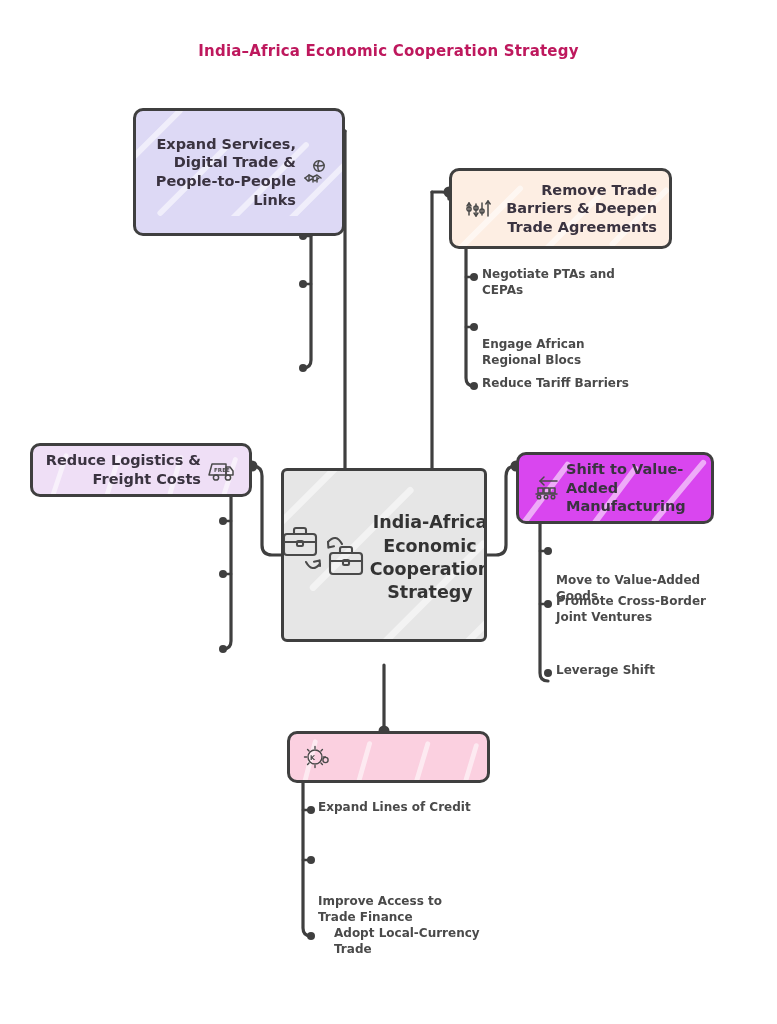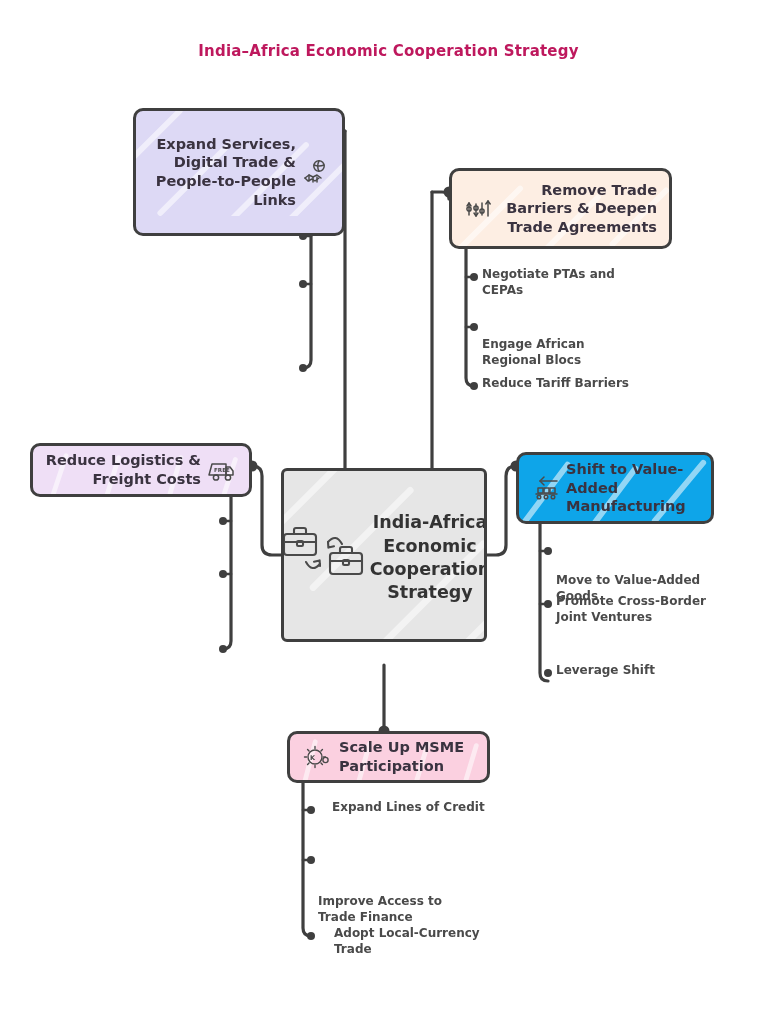--- a/index.html
+++ b/index.html
@@ -239,21 +239,21 @@
         <text x="8" y="15" font-family="DejaVu Sans, sans-serif" font-size="5.6" font-weight="700" fill="#4a4a4a" stroke="none">FREE</text>
       </svg>
     </span>
   </div>
   <div class="leaves">
     
     
     
   </div>
 
-  <div class="node" style="left:516px; top:452px; width:198px; height:72px; background:#0ea5e9;">
+  <div class="node" style="left:516px; top:452px; width:198px; height:72px; background:#d946ef;">
     <svg class="tex" viewBox="0 0 198 72" preserveAspectRatio="none">
       <g stroke="#ffffff" stroke-width="6" stroke-linecap="round">
         <line x1="5" y1="70" x2="50" y2="10"></line>
           <line x1="75" y1="74" x2="120" y2="14"></line>
         <line x1="140" y1="68" x2="190" y2="8"></line>
       </g>
     </svg>
     <span class="ico" style="width:30px;">
       <svg width="28" height="28" viewBox="0 0 28 28" fill="none" stroke="#4a4a4a" stroke-width="1.5" stroke-linecap="round" stroke-linejoin="round">
         <path d="M25 7 H8"></path>
@@ -286,21 +286,20 @@
     </svg>
     <span class="ico" style="width:32px;">
       <svg width="30" height="26" viewBox="0 0 30 26" fill="none" stroke="#4a4a4a" stroke-width="1.4" stroke-linecap="round" stroke-linejoin="round">
         <circle cx="12" cy="13" r="7"></circle>
         <path d="M12 4.5 v-2 M12 21.5 v2 M3.5 13 h-2 M20.5 13 h2
                  M6 7 l-1.4 -1.4 M18 19 l1.4 1.4 M18 7 l1.4 -1.4 M6 19 l-1.4 1.4"></path>
         <circle cx="22.5" cy="16" r="2.6"></circle>
         <text x="7" y="16" font-family="DejaVu Sans, sans-serif" font-size="6.5" font-weight="700" fill="#4a4a4a" stroke="none">K</text>
       </svg>
     </span>
-    <div class="tx" style="flex:1; text-align:left; padding-left:5px;">Scale Up MSME Participation</div>
-  </div>
-  <div class="leaves">
-    <div class="leaf l" style="left:332px; top:800px; width:160px;">Expand Lines of Credit</div>
+  </div>
+  <div class="leaves">
+    <div class="leaf l" style="left:318px; top:800px; width:160px;">Expand Lines of Credit</div>
     <div class="leaf l" style="left:318px; top:850px; width:160px;margin-top:44px;">Improve Access to Trade Finance</div>
     <div class="leaf l" style="left:318px; top:926px; width:160px;margin-left:16px;">Adopt Local-Currency Trade</div>
   </div>
 
 </div>
 
 </body></html>

